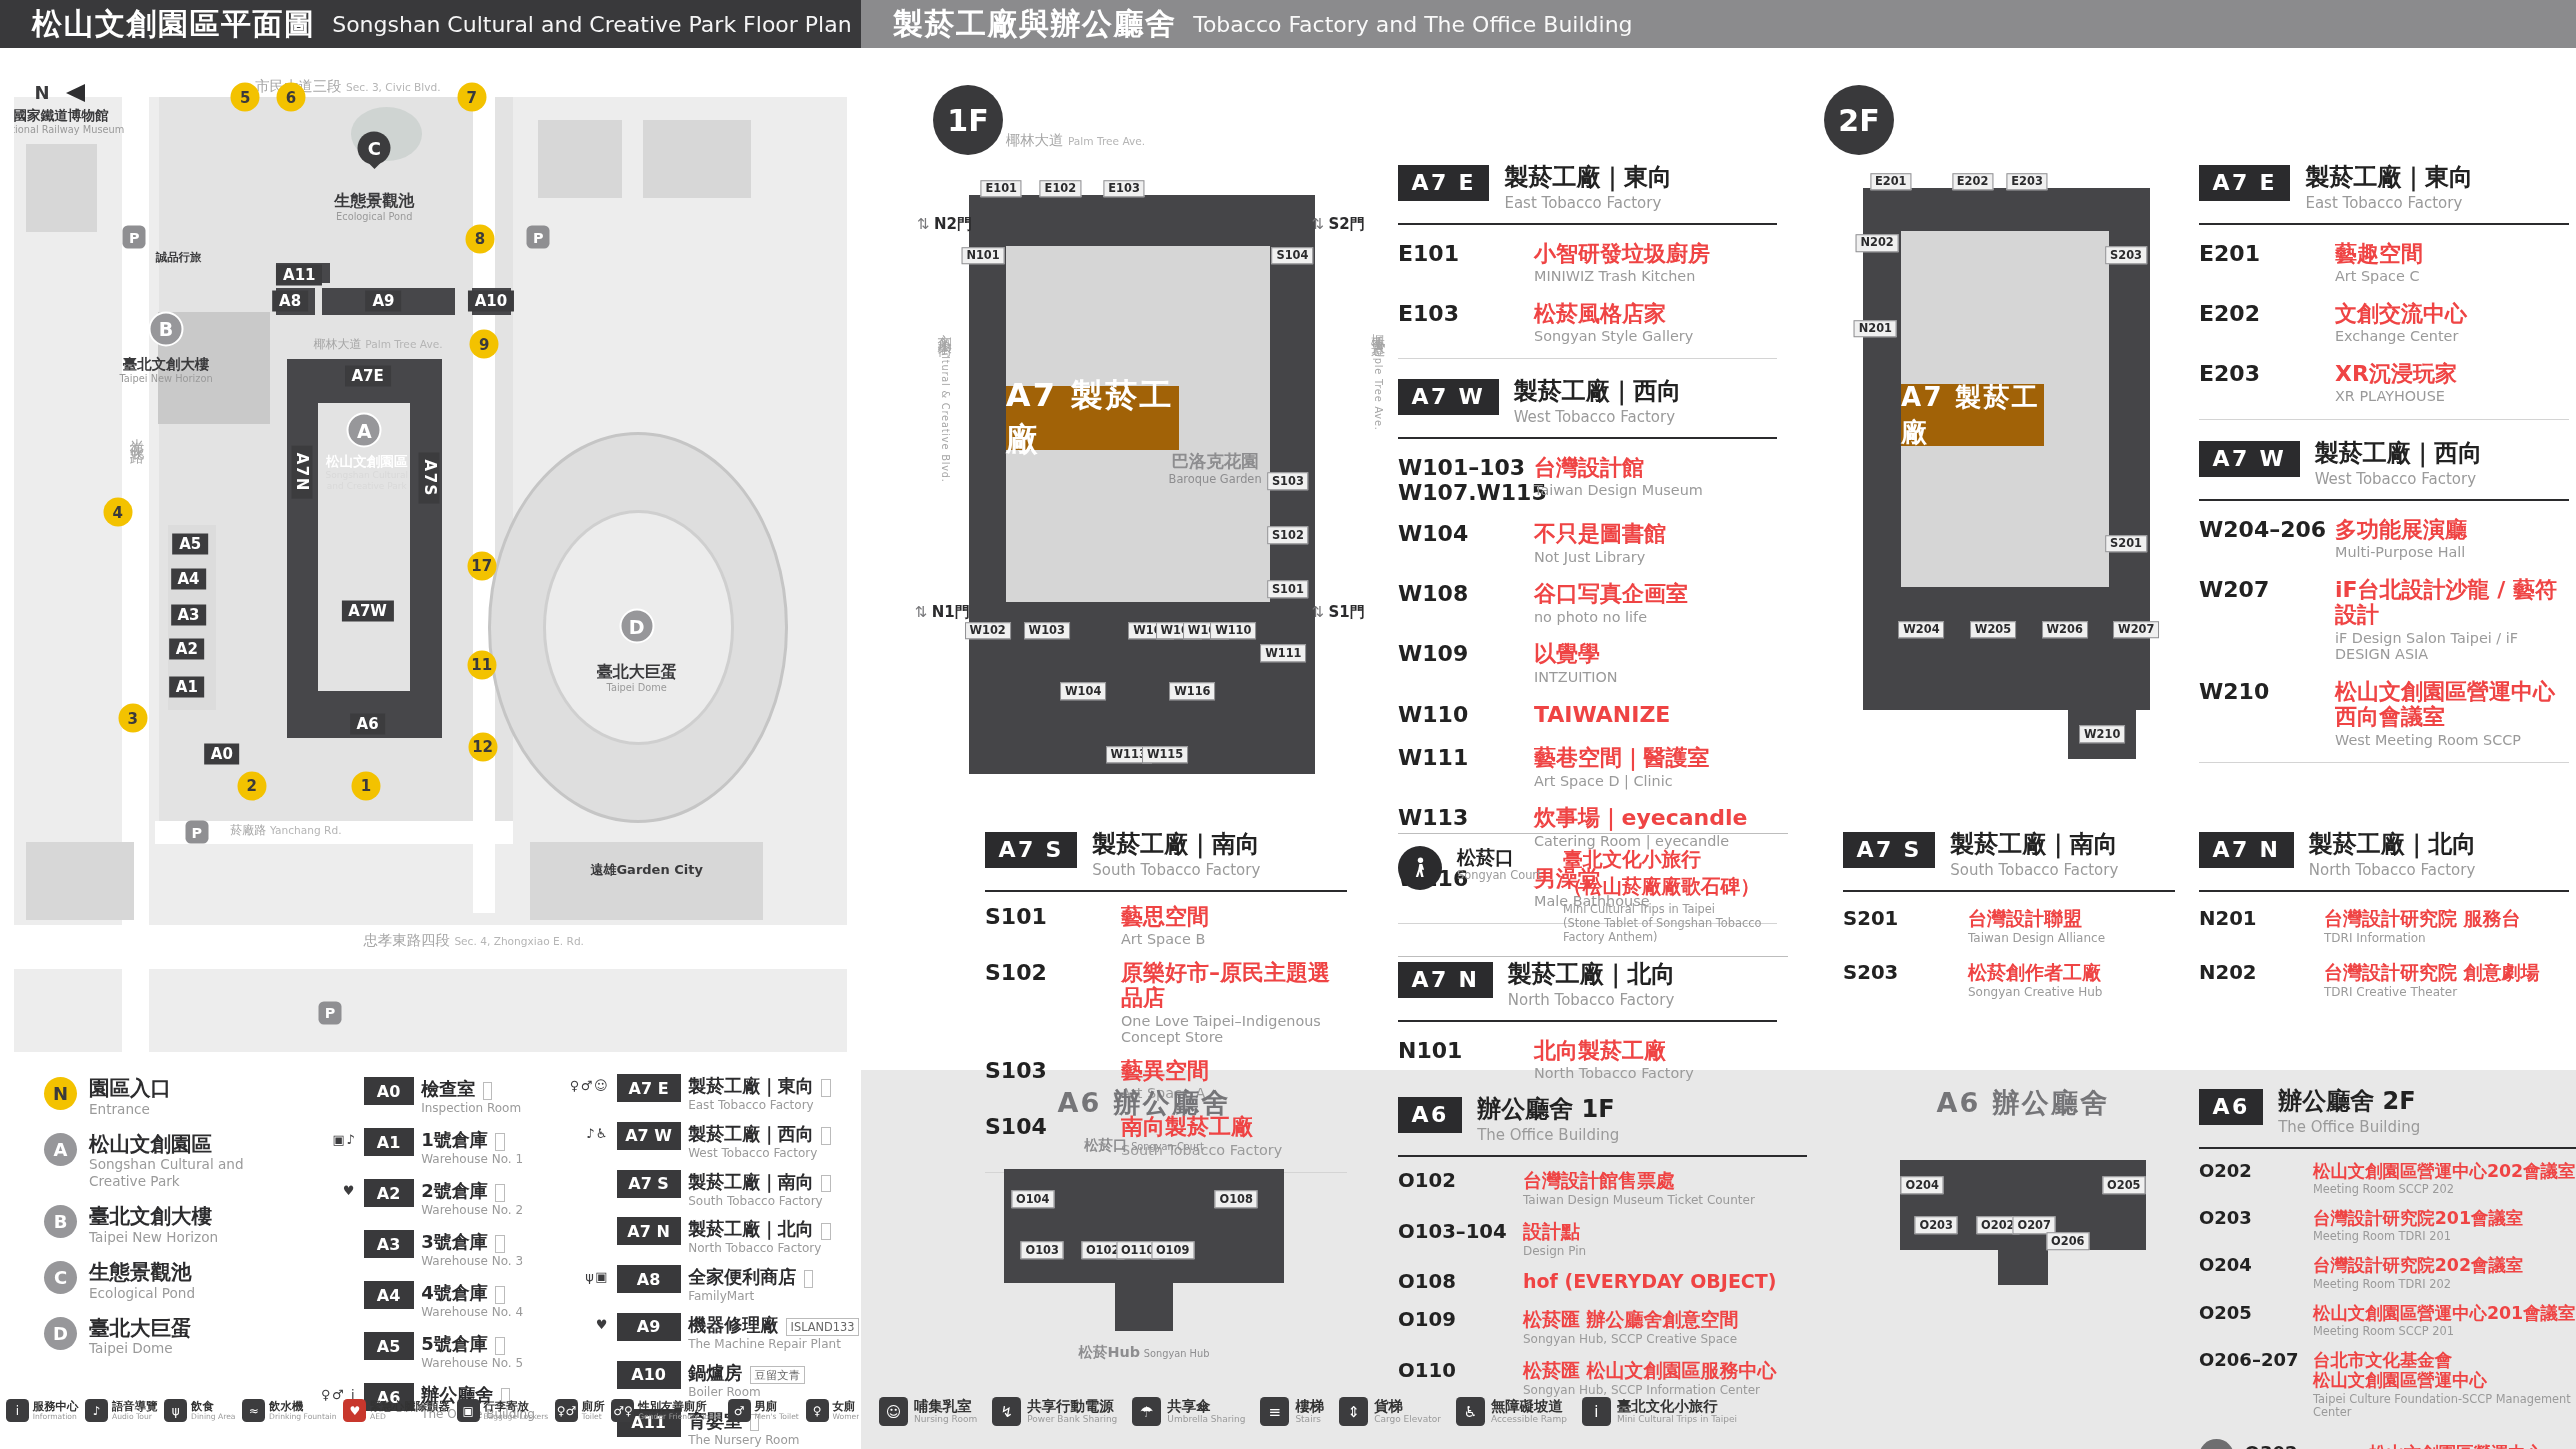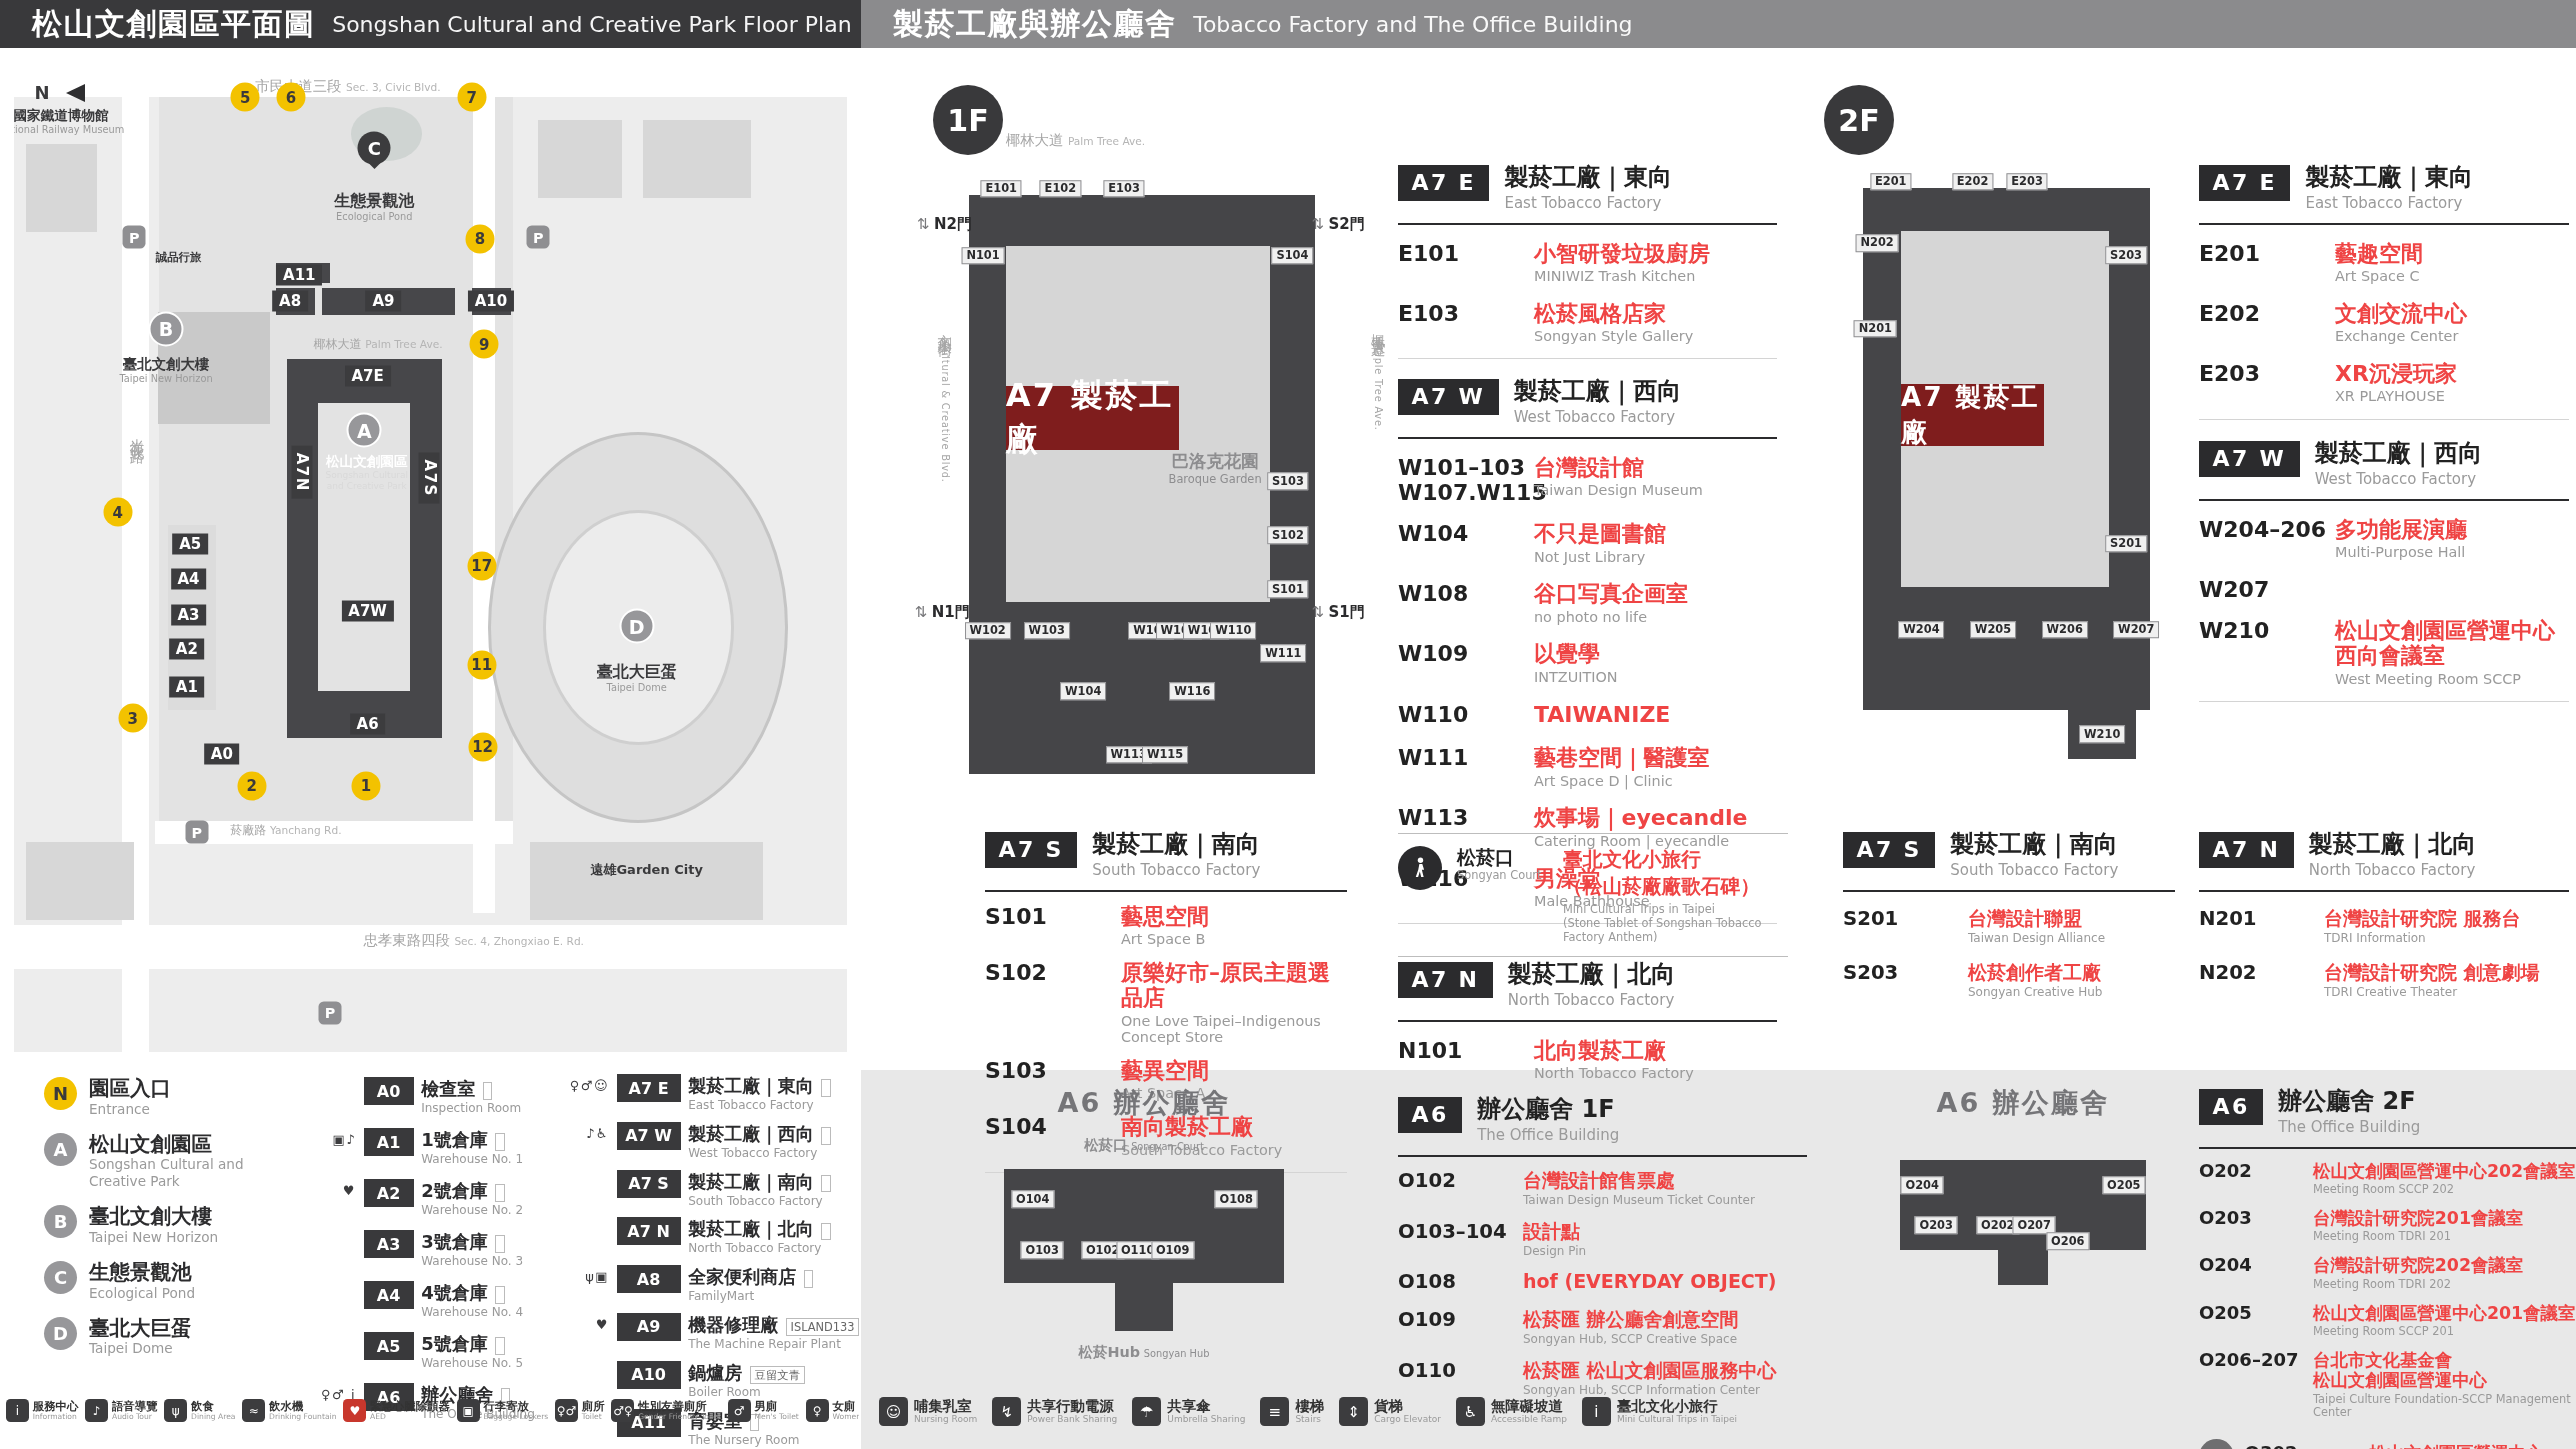--- a/index.html
+++ b/index.html
@@ -95,21 +95,21 @@
   .plan1 .pb.l{left:8%;top:6%;width:8%;height:70%}
   .plan1 .pb.r{left:74%;top:6%;width:10%;height:70%}
   .plan1 .pb.b{left:8%;top:70%;width:76%;height:27%}
   .plan1 .cyard{position:absolute;left:16%;top:14%;width:58%;height:56%;background:#d6d6d6}
   .plan2 .pb.t{left:6%;top:5%;width:84%;height:7%}
   .plan2 .pb.l{left:6%;top:5%;width:11%;height:70%}
   .plan2 .pb.r{left:78%;top:5%;width:12%;height:70%}
   .plan2 .pb.b{left:6%;top:70%;width:84%;height:20%}
   .plan2 .pb.annex{left:66%;top:90%;width:20%;height:8%}
   .plan2 .cyard{position:absolute;left:17%;top:12%;width:61%;height:58%;background:#d6d6d6}
-  .ptitle{position:absolute;background:#7f1d1d;color:#fff;font-weight:bold;display:flex;align-items:center;justify-content:center;letter-spacing:2.3px}
+  .ptitle{position:absolute;background:#a16207;color:#fff;font-weight:bold;display:flex;align-items:center;justify-content:center;letter-spacing:2.3px}
   .plan1 .ptitle{left:16%;top:36%;width:38%;height:10%;font-size:32px}
   .plan2 .ptitle{left:17%;top:37%;width:42%;height:10%;font-size:26px}
   .room{position:absolute;transform:translate(-50%,-50%);background:#f0f0f0;color:#2b2b2d;
         font-size:11.4px;font-weight:bold;padding:1.5px 3.8px;white-space:nowrap;line-height:1.1;border:0.8px solid #8f8f92}
   .gate{position:absolute;transform:translate(-50%,-50%);color:#2b2b2d;font-size:15px;font-weight:bold;white-space:nowrap}
   .gate:before{content:"⇅ ";color:#77777a;font-weight:normal}
   .garden{position:absolute;left:62%;top:49%;transform:translate(-50%,-50%);text-align:center;color:#8d8d8f;line-height:1.3}
   .garden .g1{font-size:17.4px;font-weight:bold}
   .garden .g2{font-size:11.4px}
   .tstreet{position:absolute;left:16%;top:-26px;color:#a6a6a6;font-size:14.4px;white-space:nowrap}
@@ -952,20 +952,25 @@
             <div class="rzh">多功能展演廳</div>
             <div class="rzh"></div>
             <div class="ren">Multi-Purpose Hall</div>
           </div>
         </div>
 
         <div class="row">
           <div class="rcode">
             <div>W207</div>
           </div>
+          <div class="rname">
+            <div class="rzh">iF台北設計沙龍 / 藝符設計</div>
+            <div class="rzh"></div>
+            <div class="ren">iF Design Salon Taipei / iF DESIGN ASIA</div>
+          </div>
         </div>
 
         <div class="row">
           <div class="rcode">
             <div>W210</div>
           </div>
           <div class="rname">
             <div class="rzh">松山文創園區營運中心</div>
             <div class="rzh">西向會議室</div>
             <div class="ren">West Meeting Room SCCP</div>

